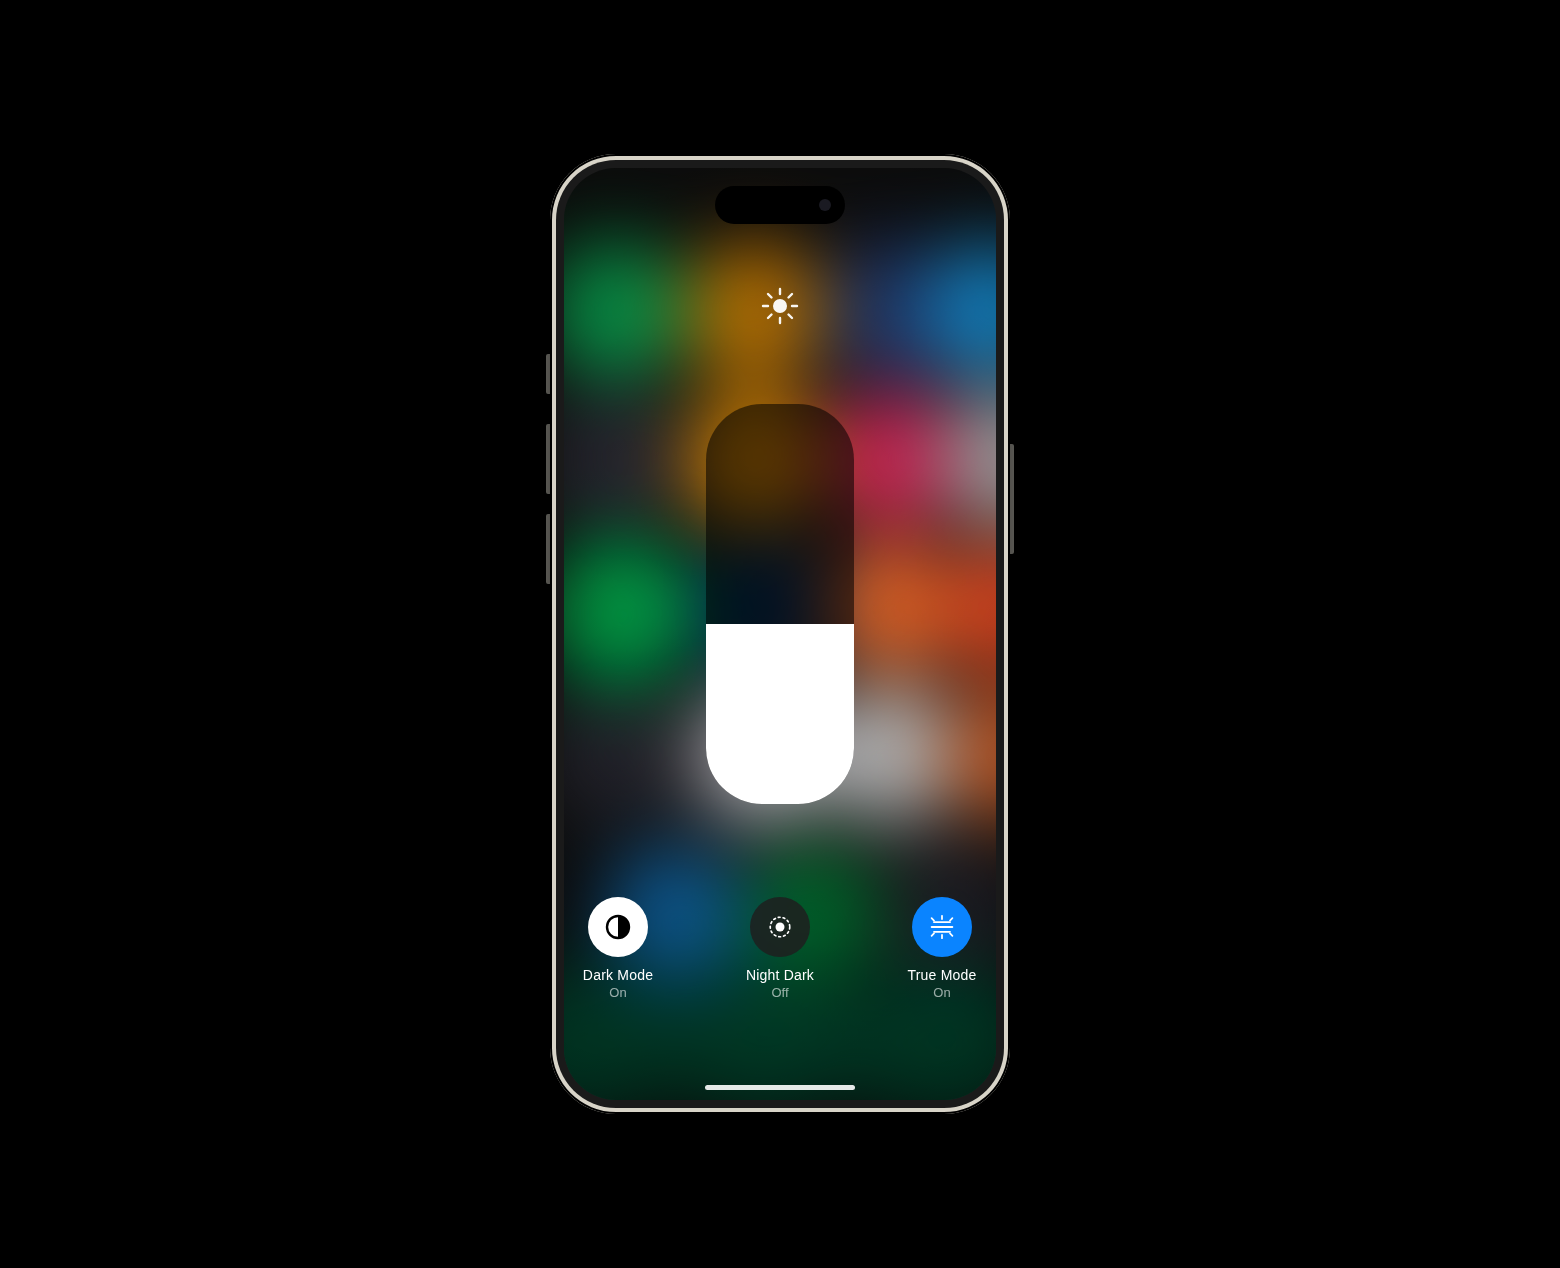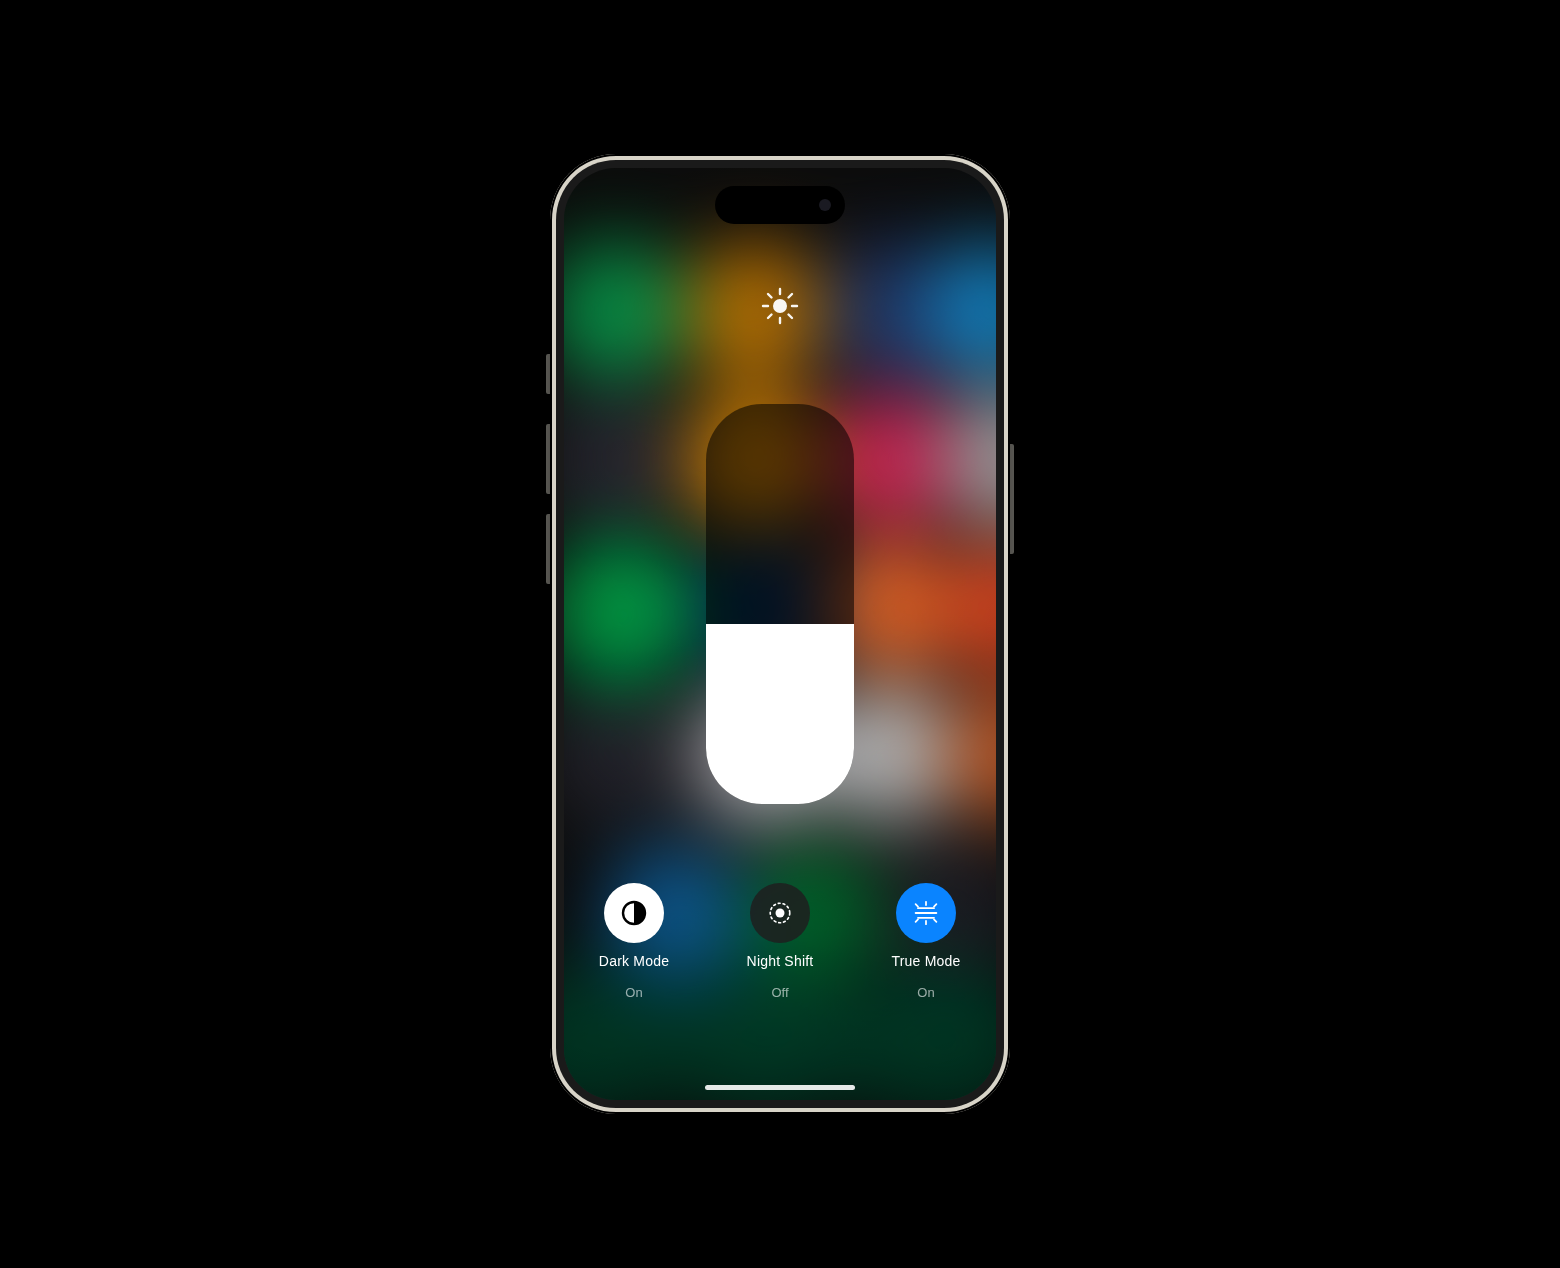--- a/index.html
+++ b/index.html
@@ -31,28 +31,28 @@
 
   
   .top-icon{margin-top:118px;color:#fff;opacity:.95;}
   .top-icon svg{display:block;}
 
   
   .slider{margin-top:78px;width:148px;height:400px;border-radius:56px;overflow:hidden;position:relative;background:rgba(0,0,0,.55);}
   .slider .fill{position:absolute;left:0;right:0;bottom:0;background:#fff;}
 
   
-  .row{position:absolute;bottom:100px;left:0;right:0;display:flex;align-items:flex-end;justify-content:center;gap:56px;}
+  .row{position:absolute;bottom:100px;left:0;right:0;display:flex;align-items:flex-end;justify-content:center;gap:72px;}
   .tog{display:flex;flex-direction:column;align-items:center;width:90px;}
   .circle{width:60px;height:60px;border-radius:50%;display:flex;align-items:center;justify-content:center;}
   .circle.white{background:#fff;color:#000;}
   .circle.dark{background:rgba(30,30,30,.85);color:#fff;}
   .circle.blue{background:#0a84ff;color:#fff;}
   .t-label{color:#fff;font-size:14px;font-weight:500;margin-top:10px;text-align:center;letter-spacing:.2px;}
-  .t-status{color:rgba(255,255,255,.6);font-size:13px;margin-top:16px;}
+  .t-status{color:rgba(255,255,255,.6);font-size:13px;margin-top:2px;}
 
   
   .home-ind{position:absolute;bottom:10px;left:50%;transform:translateX(-50%);width:150px;height:5px;border-radius:3px;background:rgba(255,255,255,.9);z-index:40;}
 </style>
 </head>
 <body>
 
 <div class="stage">
 
   <div class="phone">
@@ -136,21 +136,21 @@
 
           <div class="tog">
             <div class="circle dark">
               <svg width="30" height="30" viewBox="0 0 40 40" fill="none">
                 <circle cx="20" cy="20" r="6" fill="#fff"></circle>
                 <g stroke="#fff" stroke-width="2.2" stroke-linecap="round" stroke-dasharray="2.5 4">
                   <circle cx="20" cy="20" r="13" fill="none"></circle>
                 </g>
               </svg>
             </div>
-            <div class="t-label">Night Shift</div>
+            <div class="t-label">Night Dark</div>
             <div class="t-status">Off</div>
           </div>
 
           <div class="tog">
             <div class="circle blue">
               <svg width="32" height="32" viewBox="0 0 40 40" fill="none">
                 <g stroke="#fff" stroke-width="2.2" stroke-linecap="round">
                   <line x1="10" y1="14" x2="30" y2="14"></line>
                   <line x1="7" y1="20" x2="33" y2="20"></line>
                   <line x1="10" y1="26" x2="30" y2="26"></line>

